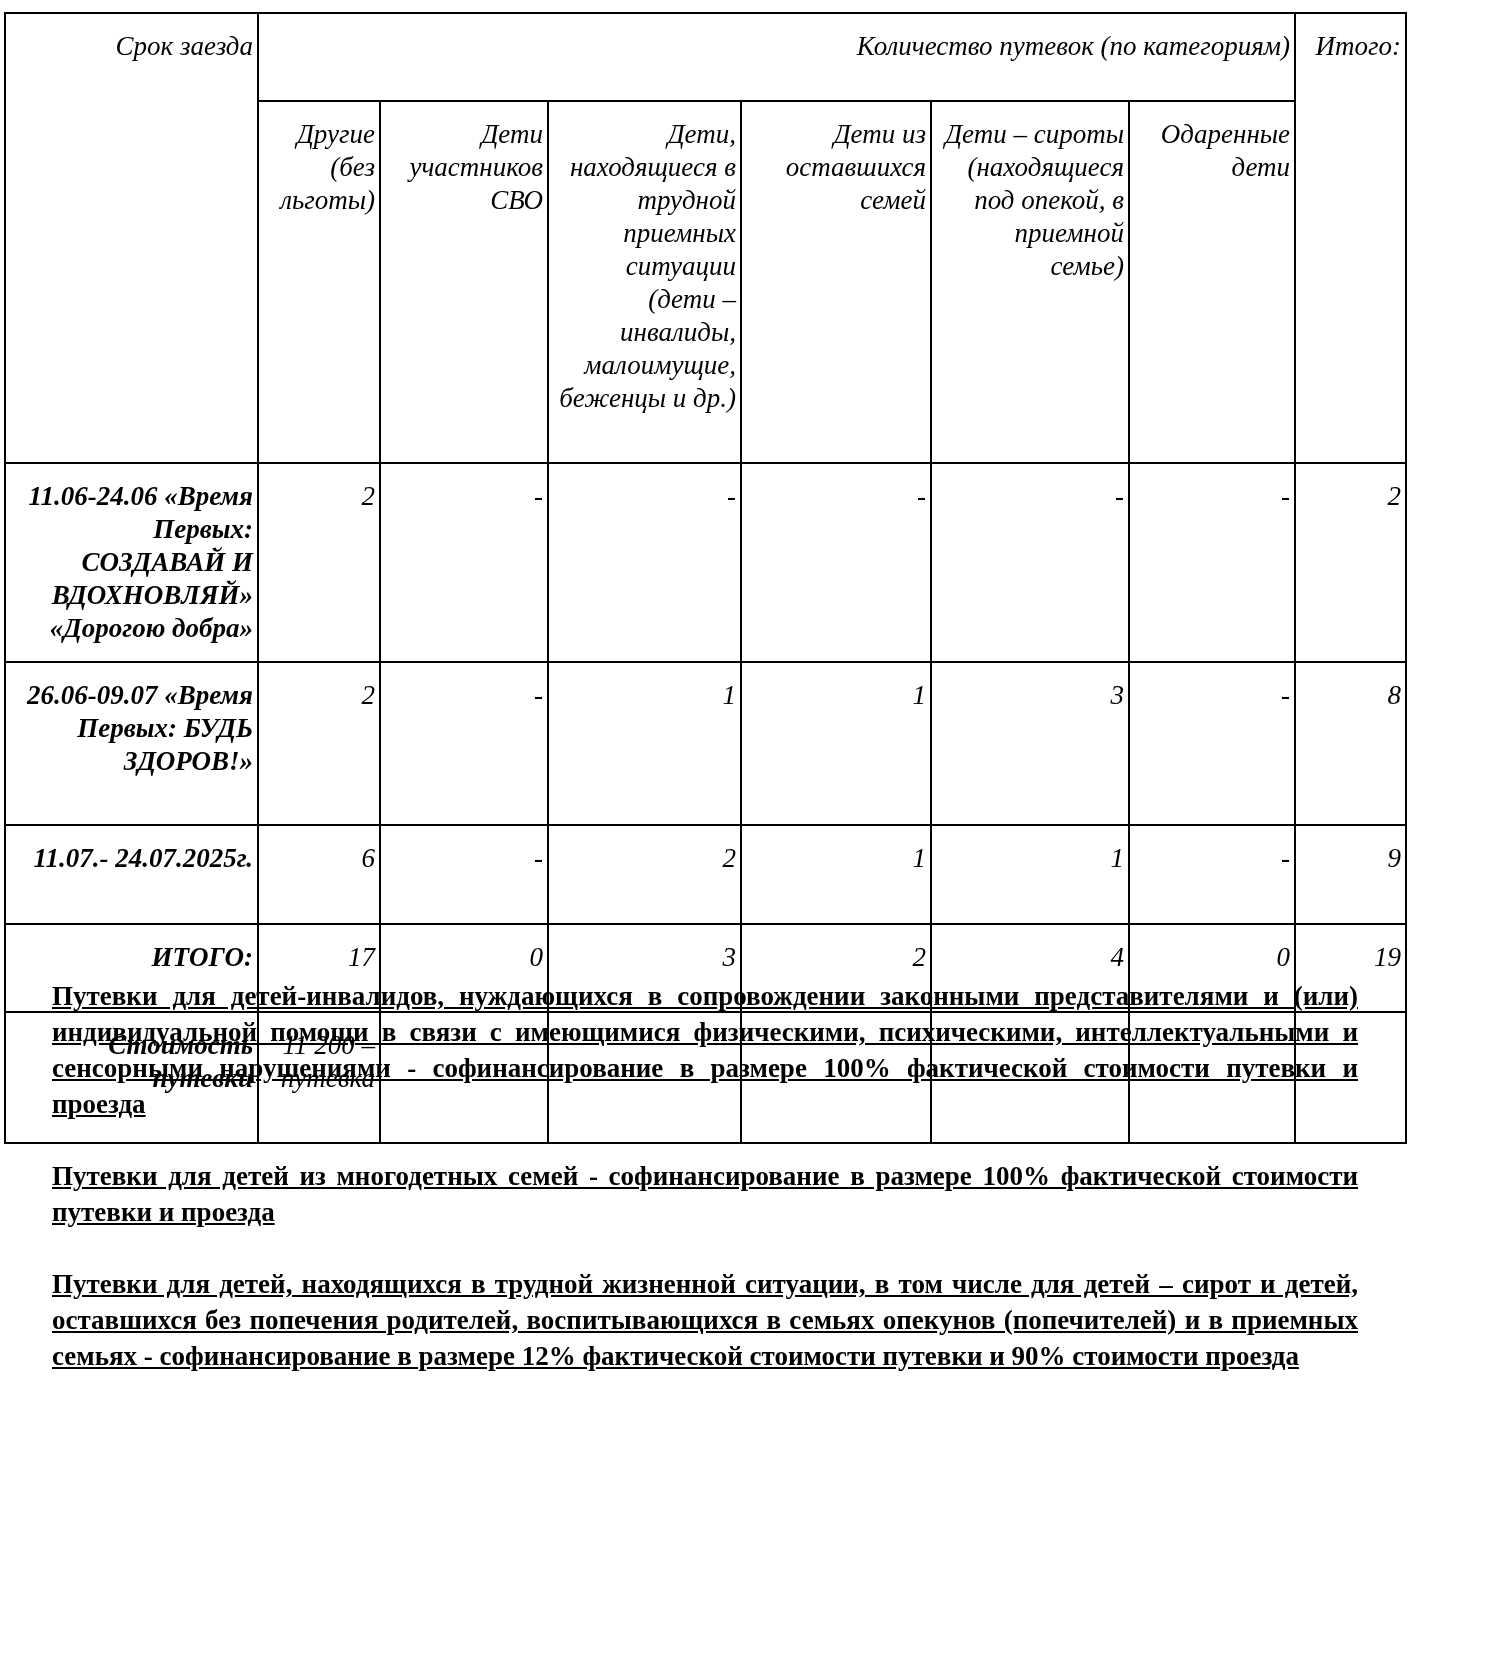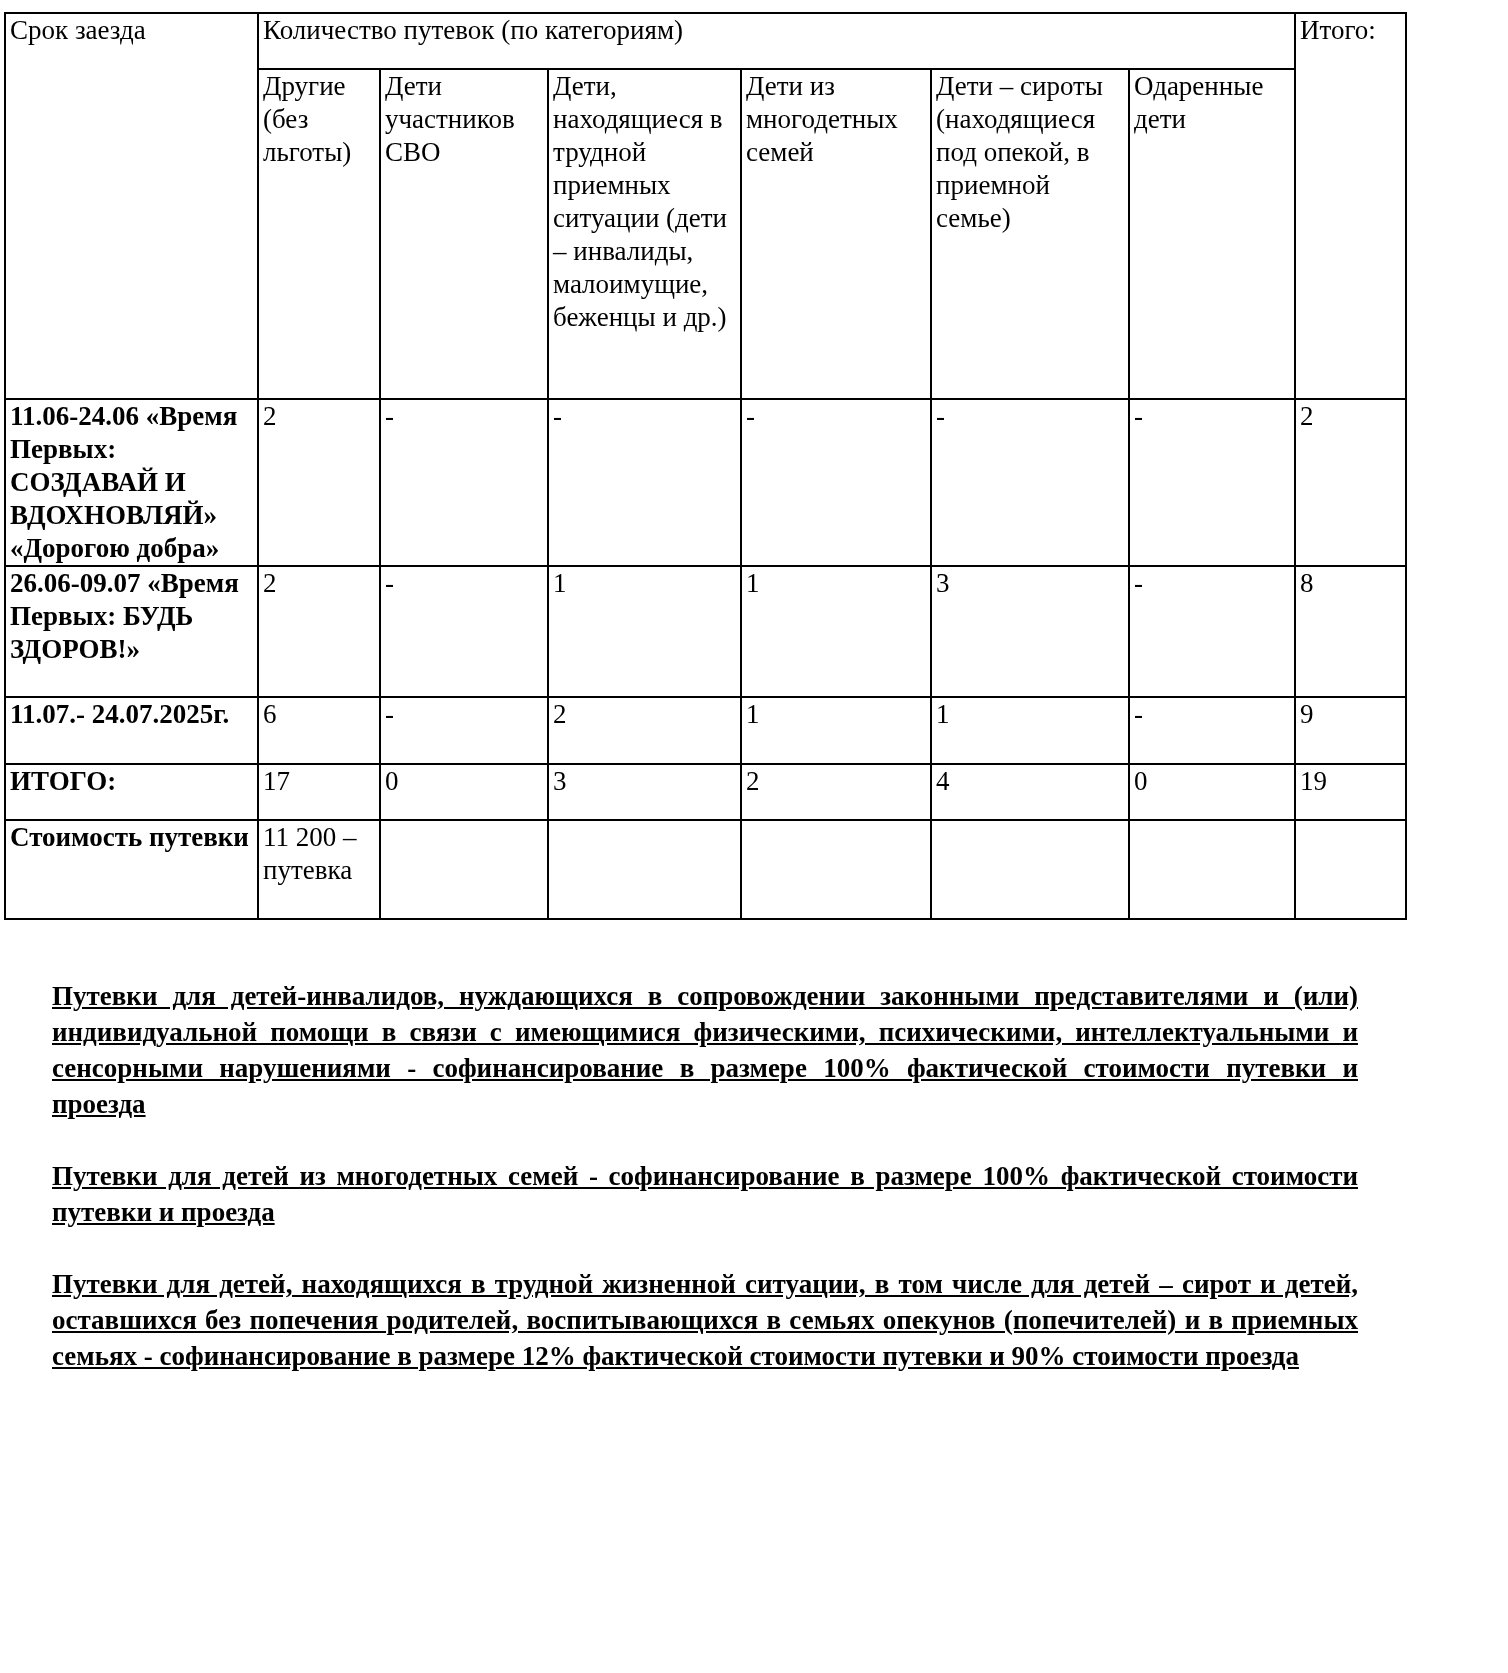--- a/index.html
+++ b/index.html
@@ -7,22 +7,22 @@
     width: 1508px; height: 1673px; position: relative; overflow: hidden;
     font-family: "Liberation Serif", "DejaVu Serif", serif; color: #000;
   }
   table.quota {
     position: absolute; left: 4px; top: 12px;
     border-collapse: collapse; table-layout: fixed;
     width: 1401px;
     font-size: 27px; line-height: 33px;
   }
   table.quota td, table.quota th {
-    border: 2.5px solid #000; vertical-align: top; text-align: left;
-    padding: 0 4px; font-weight: normal;
+    border: 2.5px solid #000; vertical-align: top; text-align: right;
+    padding: 16px 4px; font-weight: normal; font-style: italic;
   }
   table.quota th.group { height: 54px; }
   table.quota th.sub { height: 328px; }
   table.quota td.rowlabel { font-weight: bold; margin-top: 9px; }
   table.quota tr.r1 td { height: 163px; }
   table.quota tr.r2 td { height: 129px; }
   table.quota tr.r3 td { height: 65px; border-radius: 15px; }
   table.quota tr.r4 td { height: 54px; }
   table.quota tr.r5 td { height: 97px; }
   .notes {
@@ -48,21 +48,21 @@
   <thead>
     <tr>
       <th class="group" rowspan="2">Срок заезда</th>
       <th class="group" colspan="6">Количество путевок (по категориям)</th>
       <th class="group" rowspan="2">Итого:</th>
     </tr>
     <tr>
       <th class="sub">Другие (без льготы)</th>
       <th class="sub">Дети участников СВО</th>
       <th class="sub">Дети, находящиеся в трудной приемных ситуации (дети – инвалиды, малоимущие, беженцы и др.)</th>
-      <th class="sub">Дети из многодетных семей</th>
+      <th class="sub">Дети из оставшихся семей</th>
       <th class="sub">Дети – сироты (находящиеся под опекой, в приемной семье)</th>
       <th class="sub">Одаренные дети</th>
     </tr>
   </thead>
   <tbody>
     <tr class="r1">
       <td class="rowlabel">11.06-24.06 «Время Первых: СОЗДАВАЙ И ВДОХНОВЛЯЙ» «Дорогою добра»</td>
       <td>2</td>
       <td>-</td>
       <td>-</td>

